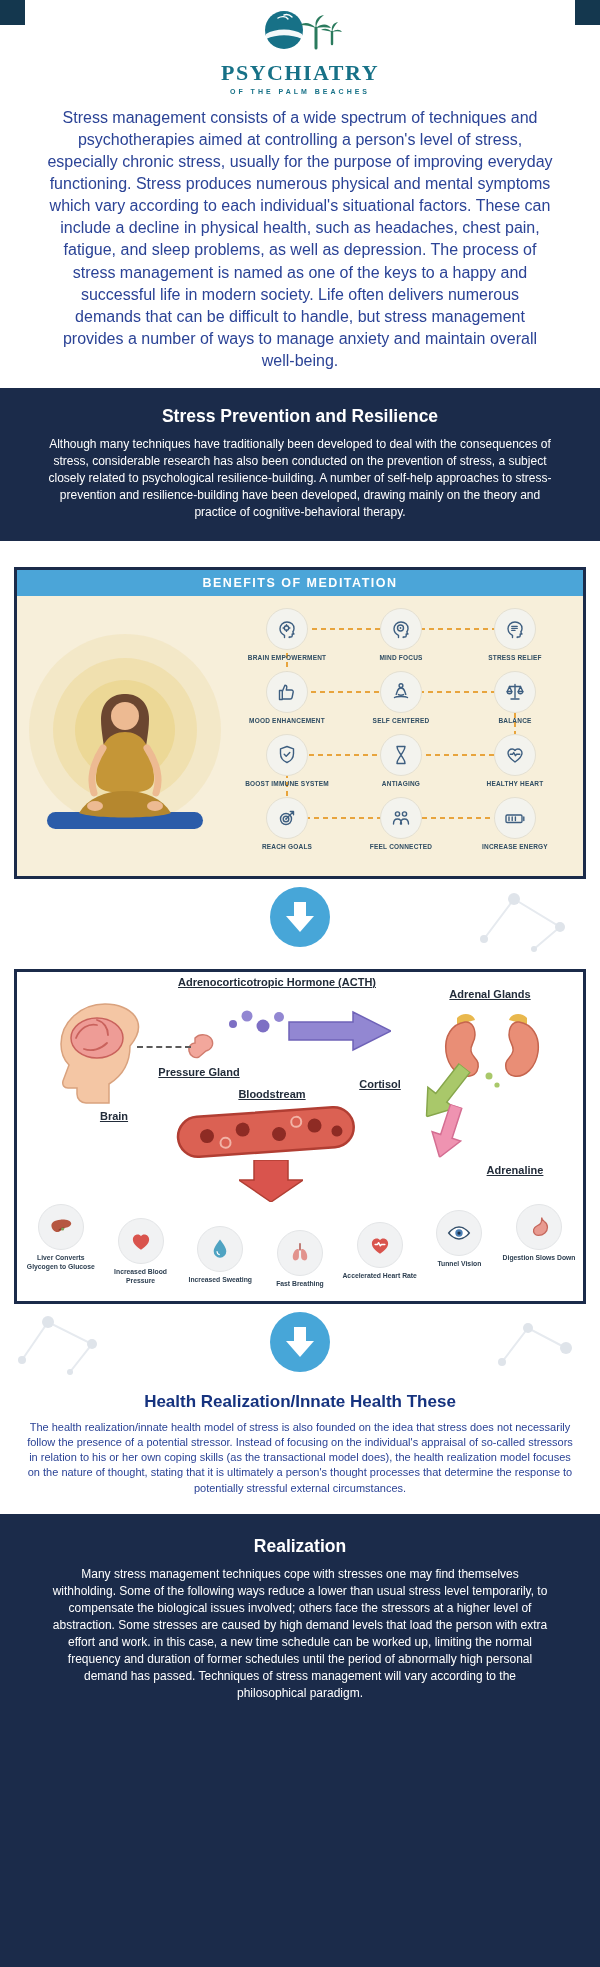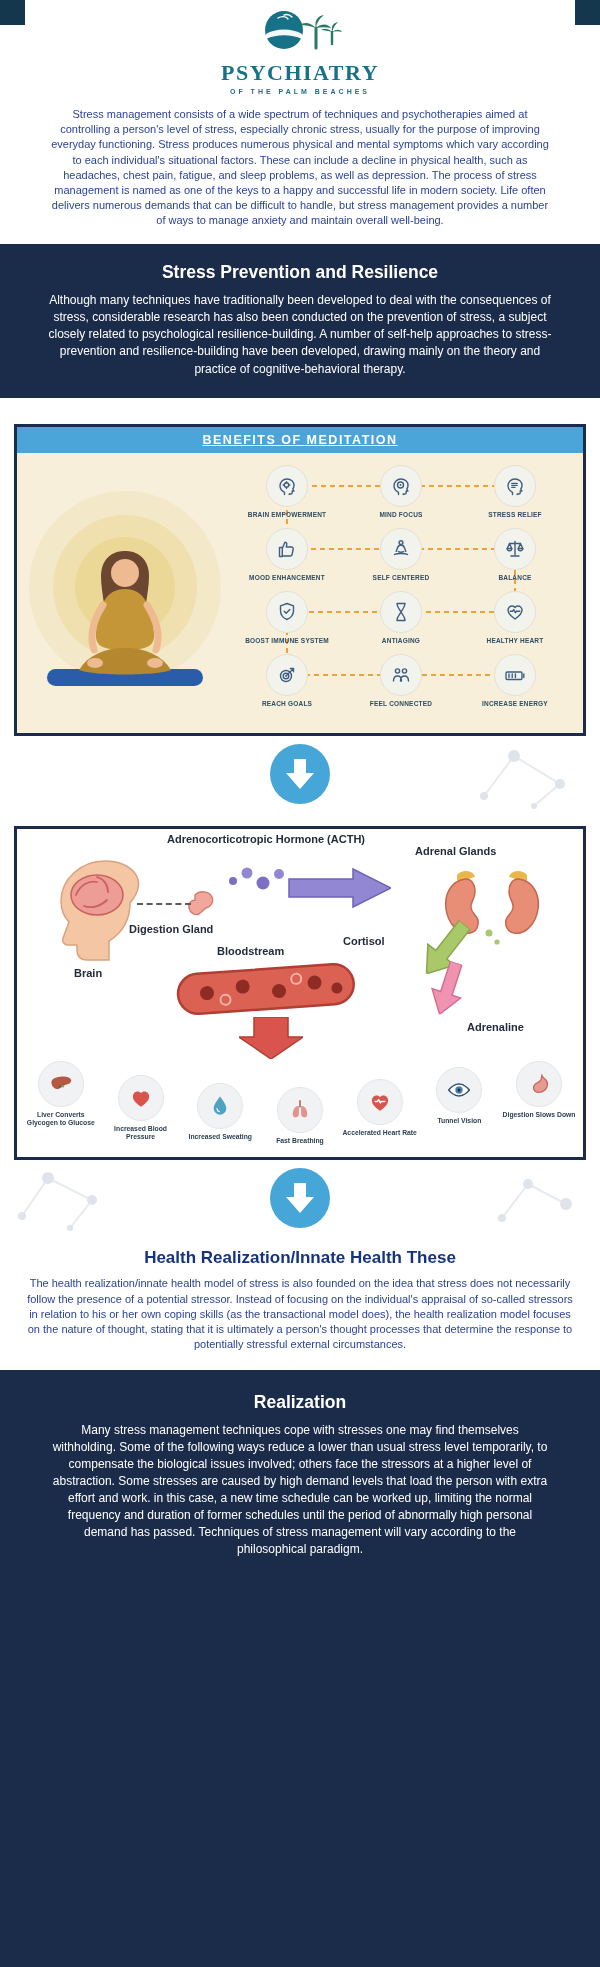--- a/index.html
+++ b/index.html
@@ -9,50 +9,50 @@
   .corner { position: absolute; width: 25px; height: 25px; background: #14374e; top: 0; z-index: 5; }
   .corner.left { left: 0; } .corner.right { right: 0; }
 
   
   .logo-wrap { display: flex; flex-direction: column; align-items: center; padding-top: 8px; }
   .logo-title { color: #177187; font-family: "Liberation Serif", serif; font-weight: bold;
                 font-size: 22px; letter-spacing: 1.5px; margin-top: 2px; }
   .logo-sub { color: #177187; font-size: 7px; letter-spacing: 3px; margin-top: 2px; font-weight: bold; }
 
   
-  .intro { color: #2b4396; font-size: 11px; line-height: 1.38; text-align: center;
+  .intro { color: #2b4396; font-size: 16px; line-height: 1.38; text-align: center;
            padding: 12px 46px 16px; }
 
   
   .band { background: #1b2b4a; color: #ffffff; text-align: center; padding: 16px 48px 20px; }
   .band-title { font-size: 17.5px; font-weight: bold; margin: 2px 0 9px; }
   .band-body { font-size: 12px; line-height: 1.42; }
   .band.techniques { flex: 1; padding-top: 20px; }
 
   
   .card { margin: 26px 14px 0; border: 3px solid #1b2b4a; background: #fff; }
   .card-header { background: #4ba5d8; color: #fff; text-align: center; font-weight: bold;
-                 letter-spacing: 1.5px; font-size: 12.5px; padding: 6px 0; text-decoration: underline; }
+                 letter-spacing: 1.5px; font-size: 12.5px; padding: 6px 0; }
 
   
   .med-body { background: #f7efda; display: flex; padding: 12px 6px 12px 2px; }
   .med-illustration { width: 212px; flex: none; position: relative; }
   .med-grid { flex: 1; position: relative; height: 252px; }
   .med-connectors { position: absolute; left: 0; top: 0; z-index: 0; }
   .med-cell { position: absolute; width: 106px; display: flex; flex-direction: column;
               align-items: center; z-index: 1; }
   .med-circle { width: 42px; height: 42px; border-radius: 50%; background: #f3f3ee;
                 border: 1px solid #e4e0d2; display: flex; align-items: center; justify-content: center; }
   .med-label { font-size: 6.5px; font-weight: bold; color: #2f4d63; text-align: center;
                margin-top: 4px; letter-spacing: .2px; line-height: 1.3; }
 
   
   .sr-diagram { position: relative; height: 232px; background: #fff; }
   .sr-label { position: absolute; font-weight: bold; color: #222c3a; font-size: 11px;
-              line-height: 1.2; z-index: 2; }
+              text-align: center; line-height: 1.2; z-index: 2; text-decoration: underline; }
   .sr-abs { position: absolute; }
   .dash-line { position: absolute; border-top: 2px dashed #5a5a5a; z-index: 1; }
   .sr-effects { display: flex; justify-content: space-around; padding: 0 4px 12px; background: #fff; }
   .fx { width: 78px; display: flex; flex-direction: column; align-items: center; }
   .fx:nth-child(2) { margin-top: 14px; } .fx:nth-child(3) { margin-top: 22px; }
   .fx:nth-child(4) { margin-top: 26px; } .fx:nth-child(5) { margin-top: 18px; }
   .fx:nth-child(6) { margin-top: 6px; }
   .fx-circle { width: 46px; height: 46px; border-radius: 50%; background: #f1f2f3;
                border: 1px solid #e3e5e7; display: flex; align-items: center; justify-content: center; }
   .fx-label { font-size: 6.8px; font-weight: bold; color: #2c3e50; text-align: center;
@@ -264,21 +264,21 @@
           <polygon points="8,0 20,0 20,14 28,14 14,30 0,14 8,14" fill="#ffffff"></polygon>
         </svg>
     </div>
   </div>
 
   <div class="card" style="margin-top:14px">
     <div class="sr-diagram">
 
       <div class="sr-label" style="left:150px;top:4px;width:220px">Adrenocorticotropic Hormone (ACTH)</div>
       <div class="sr-label" style="left:398px;top:16px;width:150px">Adrenal Glands</div>
-      <div class="sr-label" style="left:112px;top:94px;width:140px">Digestion Gland</div>
+      <div class="sr-label" style="left:112px;top:94px;width:140px">Pressure Gland</div>
       <div class="sr-label" style="left:57px;top:138px;width:80px">Brain</div>
       <div class="sr-label" style="left:326px;top:106px;width:74px">Cortisol</div>
       <div class="sr-label" style="left:200px;top:116px;width:110px">Bloodstream</div>
       <div class="sr-label" style="left:450px;top:192px;width:96px">Adrenaline</div>
 
       <svg class="sr-abs" style="left:26px;top:28px" width="108" height="104" viewBox="0 0 108 104">
         <path d="M62 4C38 4 18 22 18 44c0 10 3 16 8 21l-6 16c-1 4 1 7 5 7h9v6c0 5 4 9 9 9h23V84c13-8 21-21 21-38C107 22 88 4 62 4z" fill="#f4c6a4" stroke="#d9a27e" stroke-width="1.5"></path>
         <ellipse cx="54" cy="38" rx="26" ry="20" fill="#ee9c96" stroke="#c9625c" stroke-width="1.5"></ellipse>
         <path d="M33 38c4-10 13-15 21-13M41 49c8 3 17 0 23-6M54 20c7 2 11 8 11 15" stroke="#c9625c" stroke-width="1.8" fill="none" stroke-linecap="round"></path>
       </svg>

